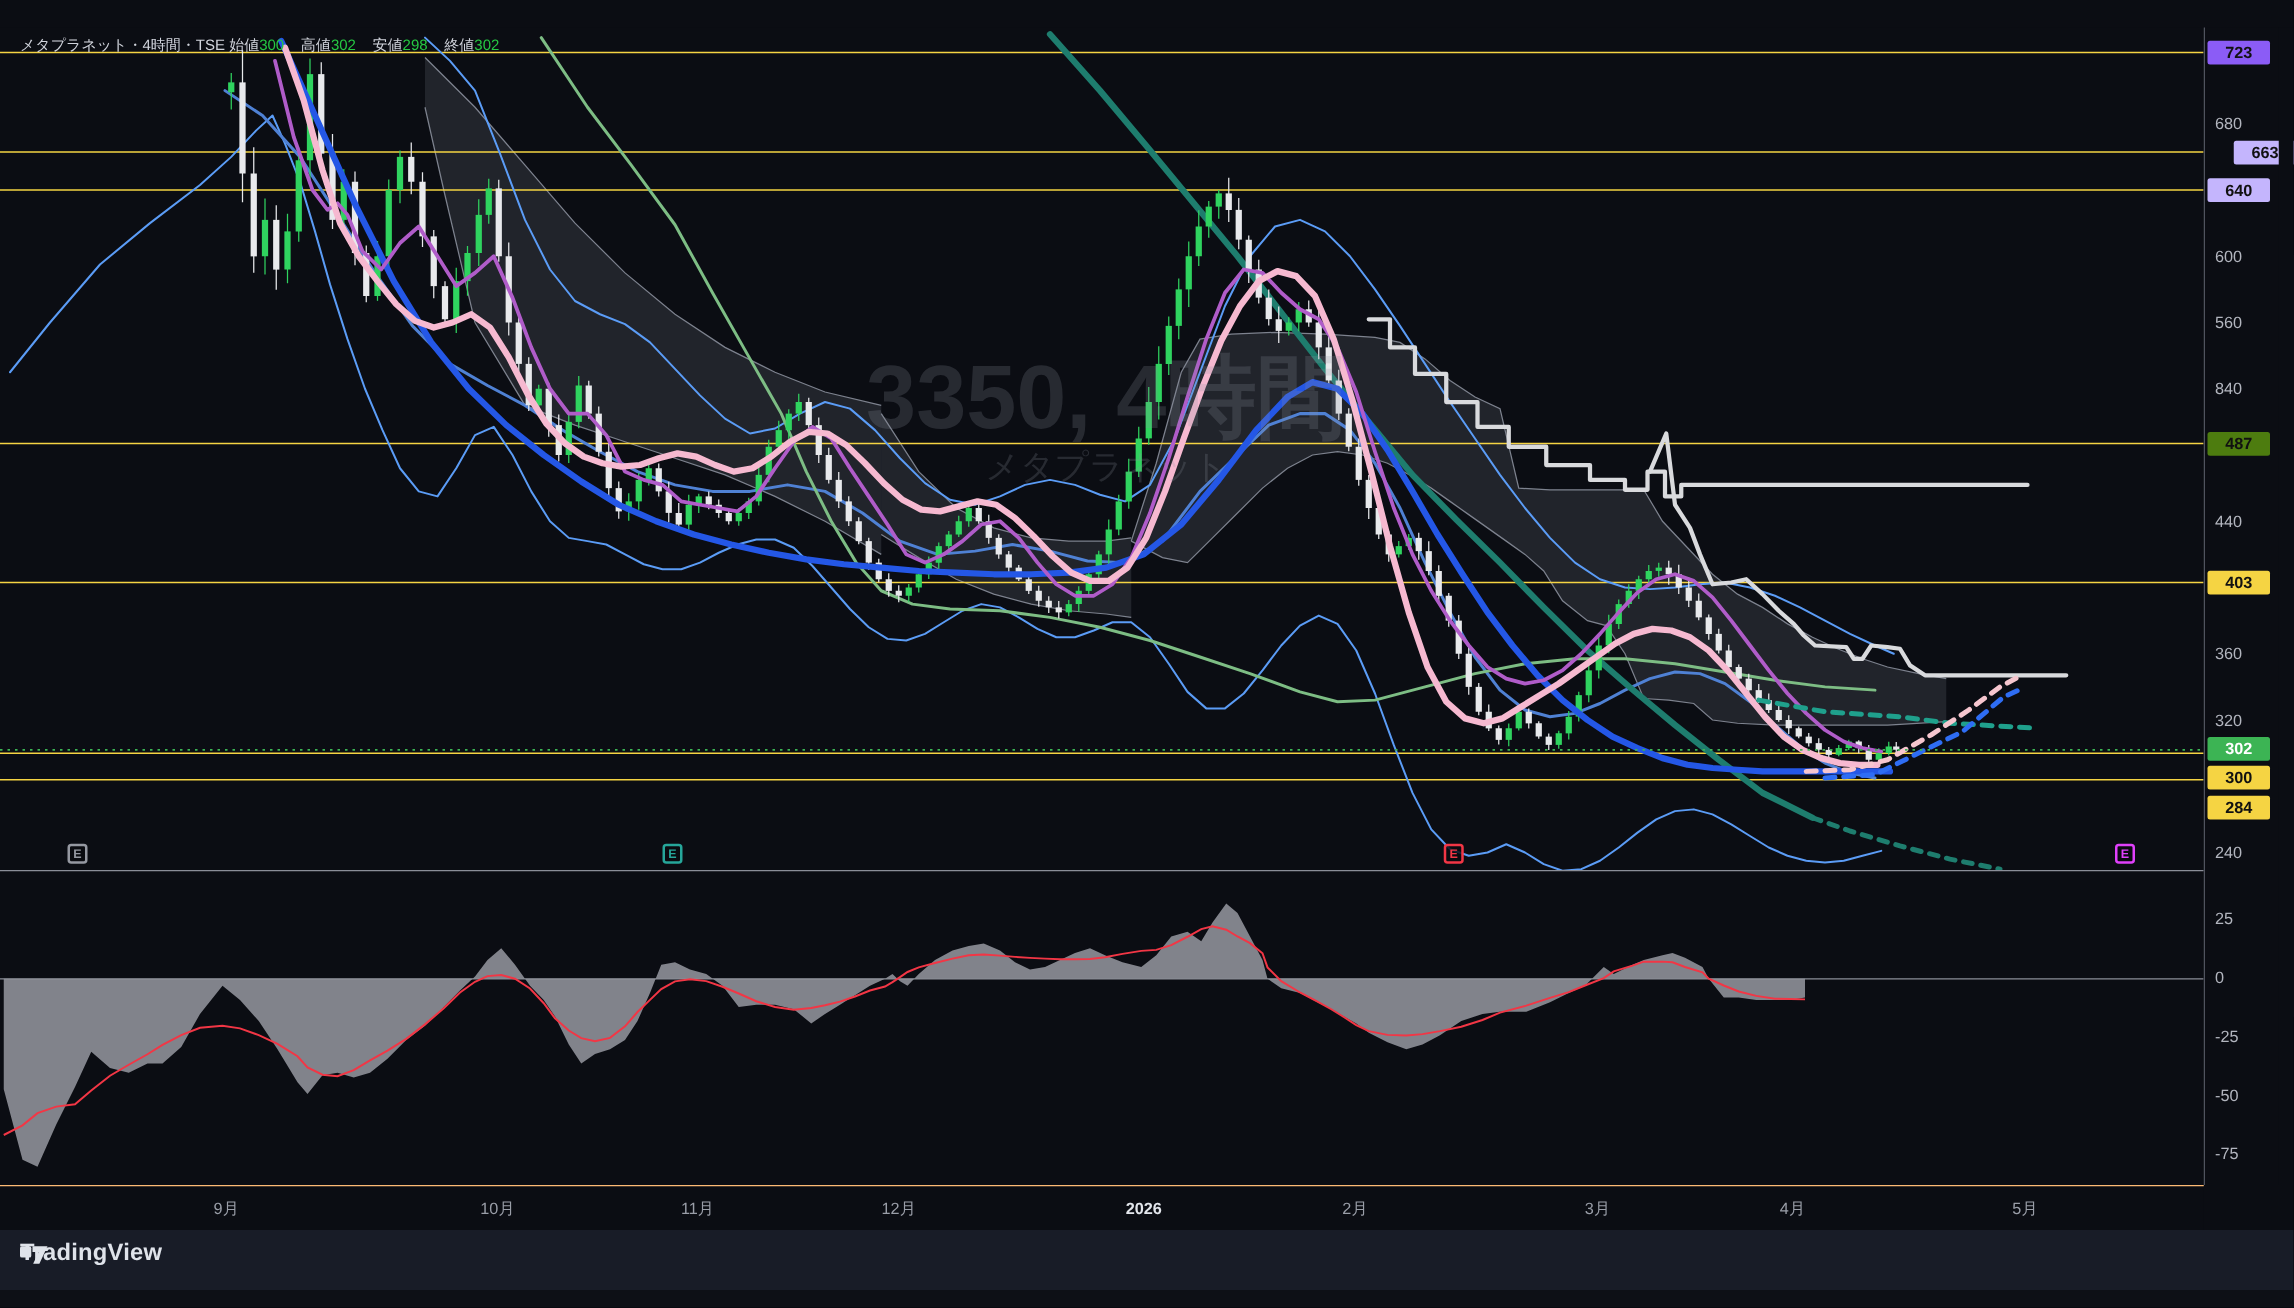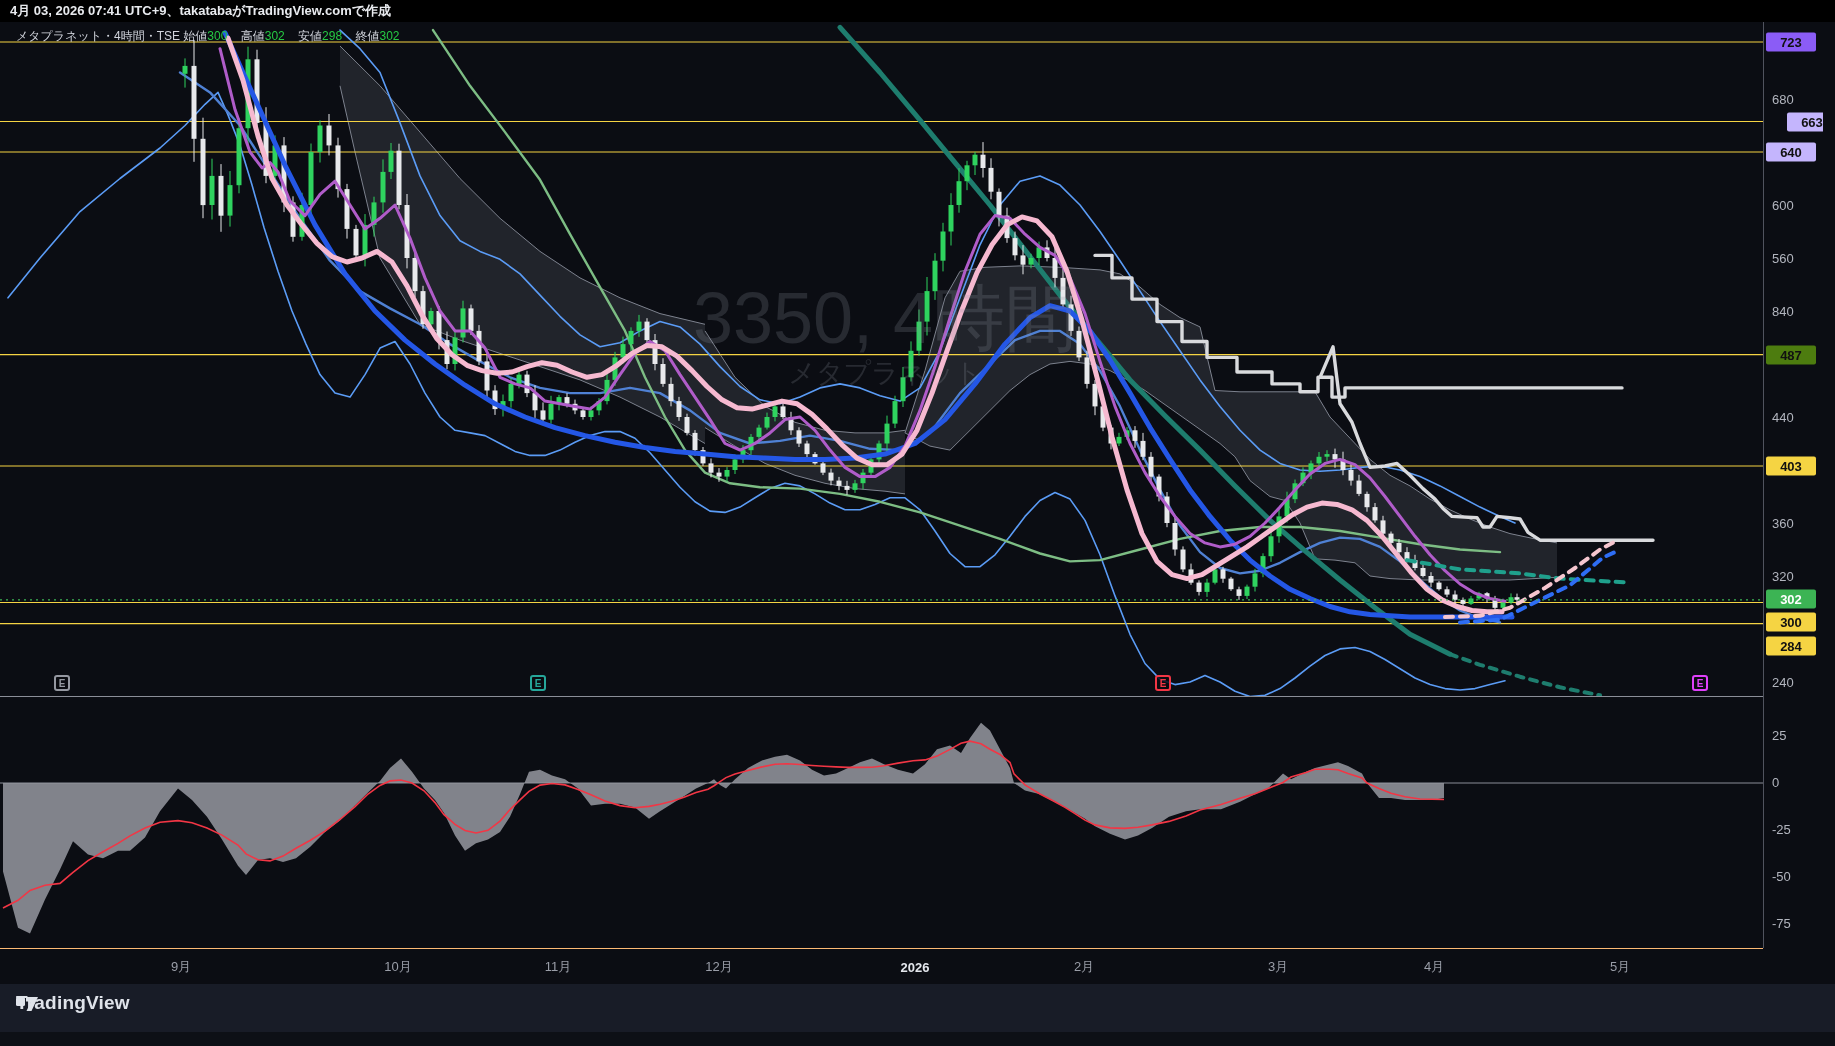--- a/index.html
+++ b/index.html
@@ -17,35 +17,34 @@
   .axis-label{position:absolute;color:#b2b5be;font-size:13px;transform:translateY(-50%);left:8px;}
   .price-badge{position:absolute;left:2px;width:50px;height:19px;border-radius:2px;font-size:13px;font-weight:bold;
                display:flex;align-items:center;justify-content:center;transform:translateY(-50%);}
   .t-label{position:absolute;top:50%;transform:translate(-50%,-50%);color:#9a9ea8;font-size:13px;white-space:nowrap;}
   .t-label.bold{color:#e3e6ec;font-weight:bold;}
   #legend{position:absolute;left:16px;top:6px;font-size:12px;color:#d1d4dc;white-space:nowrap;z-index:30;}
   #legend .val{color:#26c943;margin-right:10px;}
   #legend .lbl{color:#d1d4dc;}
   #watermark{position:absolute;left:885px;top:258px;transform:translateX(-50%);text-align:center;
              color:rgba(140,146,158,0.22);z-index:1;pointer-events:none;}
-  #watermark .wm1{font-size:72px;font-weight:normal;line-height:76px;}
+  #watermark .wm1{font-size:72px;font-weight:bold;line-height:76px;}
   #watermark .wm2{font-size:27px;line-height:34px;}
   .emarker{position:absolute;width:16px;height:16px;border-radius:3px;border:2px solid;box-sizing:border-box;
            font-size:10px;font-weight:bold;display:flex;align-items:center;justify-content:center;
            transform:translate(-50%,-50%);background:rgba(10,12,16,.85);z-index:25;}
   #logo{position:absolute;left:16px;top:8px;display:flex;align-items:center;color:#dfe3ea;
         font-size:19px;font-weight:bold;letter-spacing:.2px;}
   #logo svg{margin-right:7px;}
   svg{position:absolute;left:0;top:0;}
 </style>
 </head>
 <body>
 
 <div id="screen">
-  <div id="topbar">4月 03, 2026 07:41 UTC+9、takatabaがTradingView.comで作成</div>
 
   <div id="mainpane">
     <div id="watermark">
       <div class="wm1">3350, 4時間</div>
       <div class="wm2">メタプラネット</div>
     </div>
     <svg id="mainsvg" width="1763" height="674">
         <polygon points="340,24.0 380,63.8 420,110.1 460,156.5 500,196.3 540,229.4 580,255.9 620,275.8 660,291.6 705,302.3 705,421.5 660,395.0 620,375.1 580,357.9 540,344.6 500,331.4 460,318.1 420,302.3 380,236.0 355,130.0 340,63.8" fill="rgba(125,129,140,0.20)"></polygon>
         <polyline points="340,24.0 380,63.8 420,110.1 460,156.5 500,196.3 540,229.4 580,255.9 620,275.8 660,291.6 705,302.3" fill="none" stroke="#7d828e" stroke-width="1"></polyline>
         <polyline points="340,63.8 355,130.0 380,236.0 420,302.3 460,318.1 500,331.4 540,344.6 580,357.9 620,375.1 660,395.0 705,421.5" fill="none" stroke="#7d828e" stroke-width="1"></polyline>

